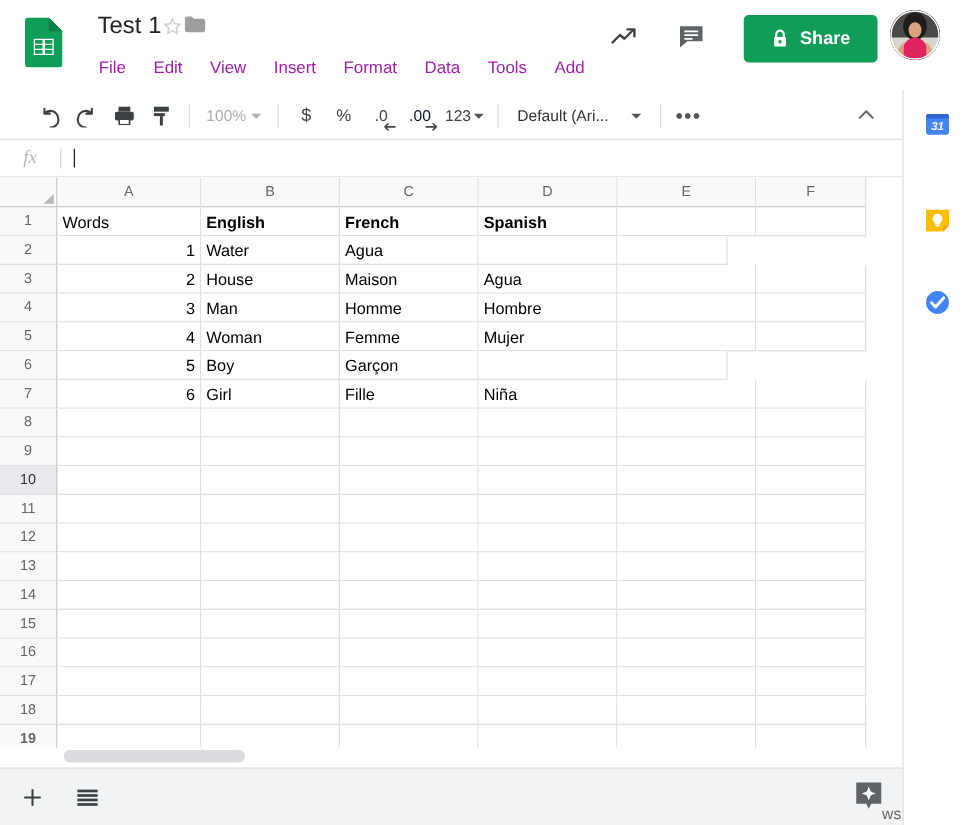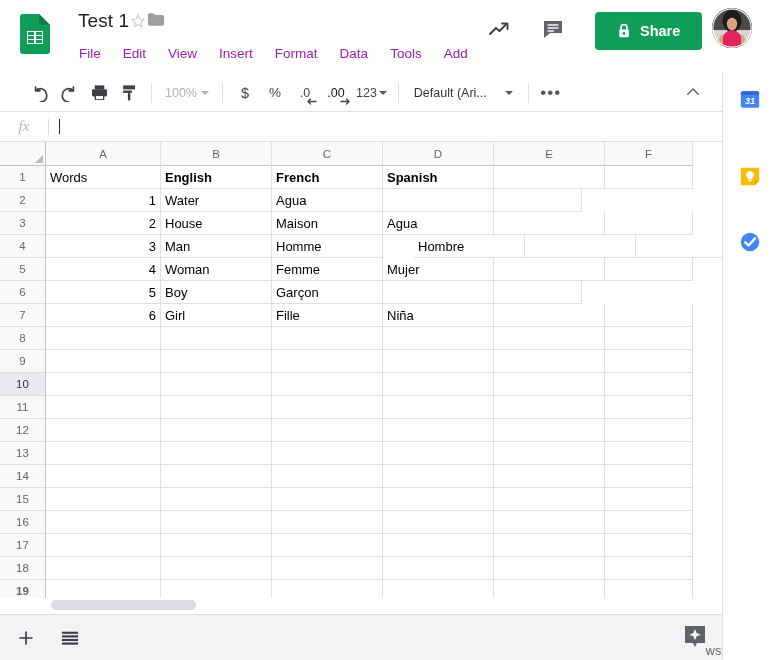--- a/index.html
+++ b/index.html
@@ -366,21 +366,21 @@
           <div class="cell" style="width: 111px; height: 23px;">House</div>
           <div class="cell" style="width: 111px; height: 23px;">Maison</div>
           <div class="cell" style="width: 111px; height: 23px;">Agua</div>
           <div class="cell" style="width: 111px; height: 23px;"></div>
           <div class="cell" style="width: 88px; height: 23px;"></div>
         </div>
         <div class="grid-row">
           <div class="cell r" style="width: 115px; height: 23px;">3</div>
           <div class="cell" style="width: 111px; height: 23px;">Man</div>
           <div class="cell" style="width: 111px; height: 23px;">Homme</div>
-          <div class="cell" style="width: 111px; height: 23px; margin-left: 31px;">Hombre</div>
+          <div class="cell" style="width: 111px; height: 23px;">Hombre</div>
           <div class="cell" style="width: 111px; height: 23px;"></div>
           <div class="cell" style="width: 88px; height: 23px;"></div>
         </div>
         <div class="grid-row">
           <div class="cell r" style="width: 115px; height: 23px;">4</div>
           <div class="cell" style="width: 111px; height: 23px;">Woman</div>
           <div class="cell" style="width: 111px; height: 23px;">Femme</div>
           <div class="cell" style="width: 111px; height: 23px;">Mujer</div>
           <div class="cell" style="width: 111px; height: 23px;"></div>
           <div class="cell" style="width: 88px; height: 23px;"></div>

